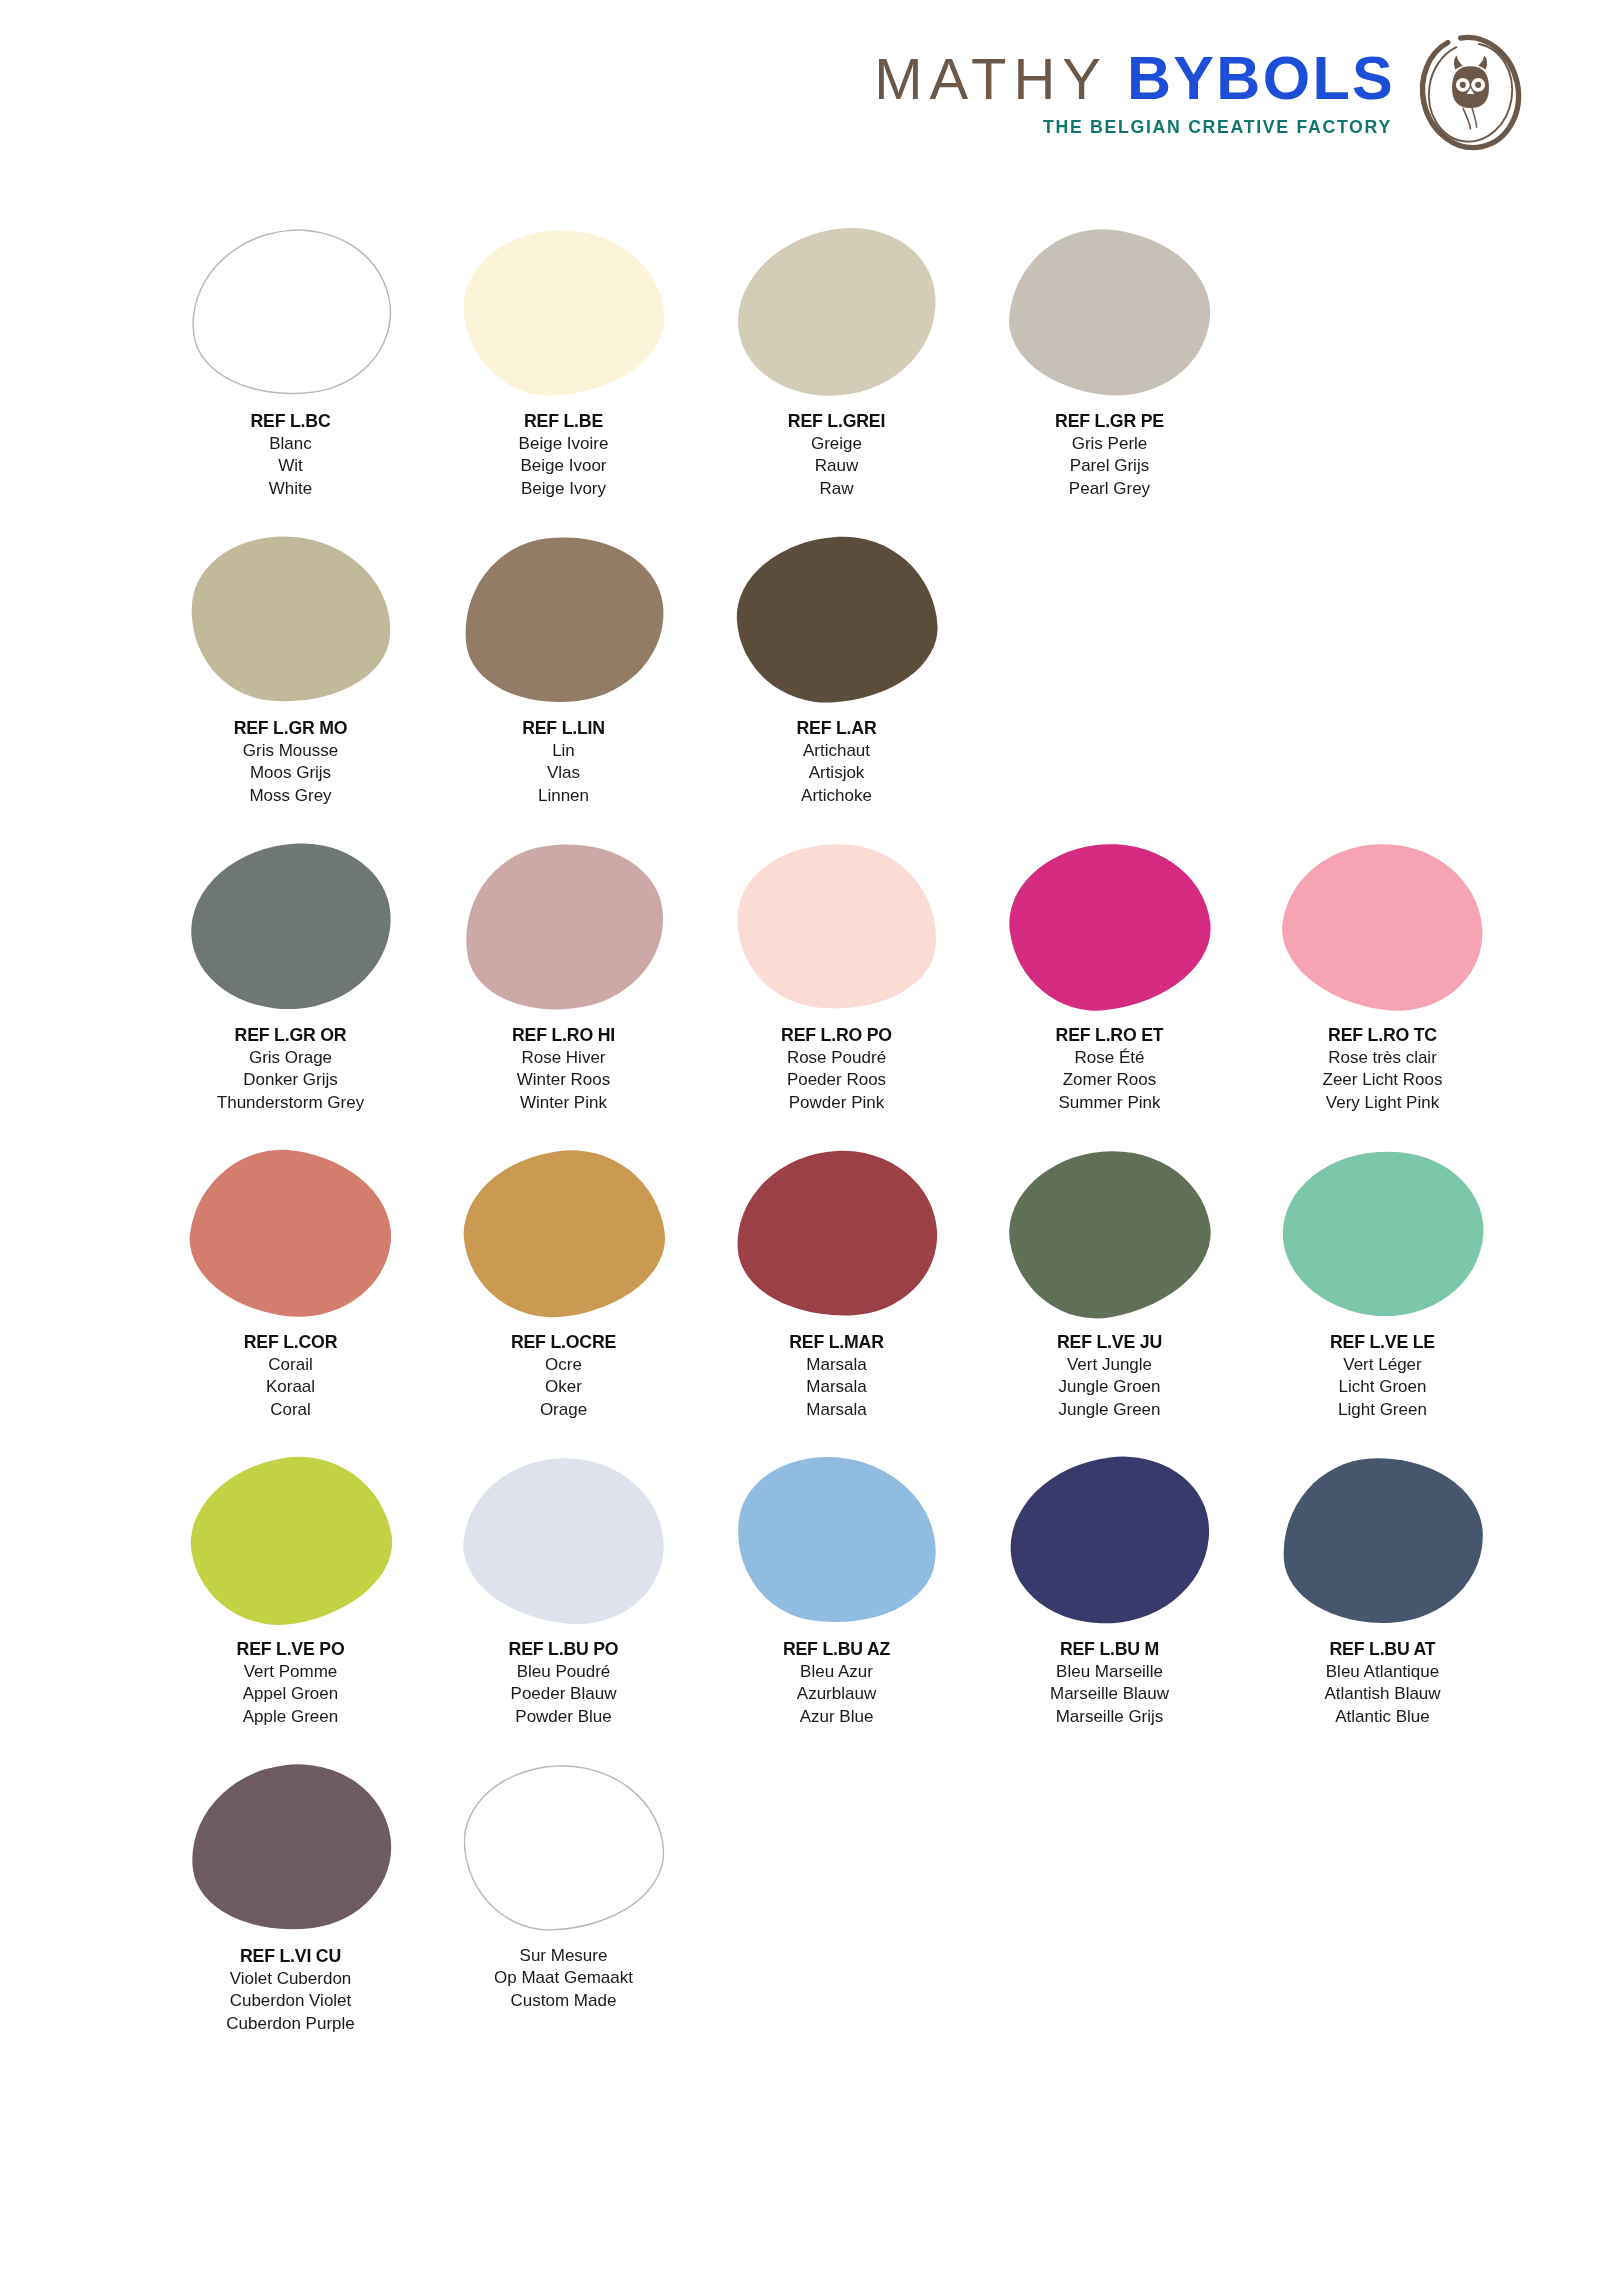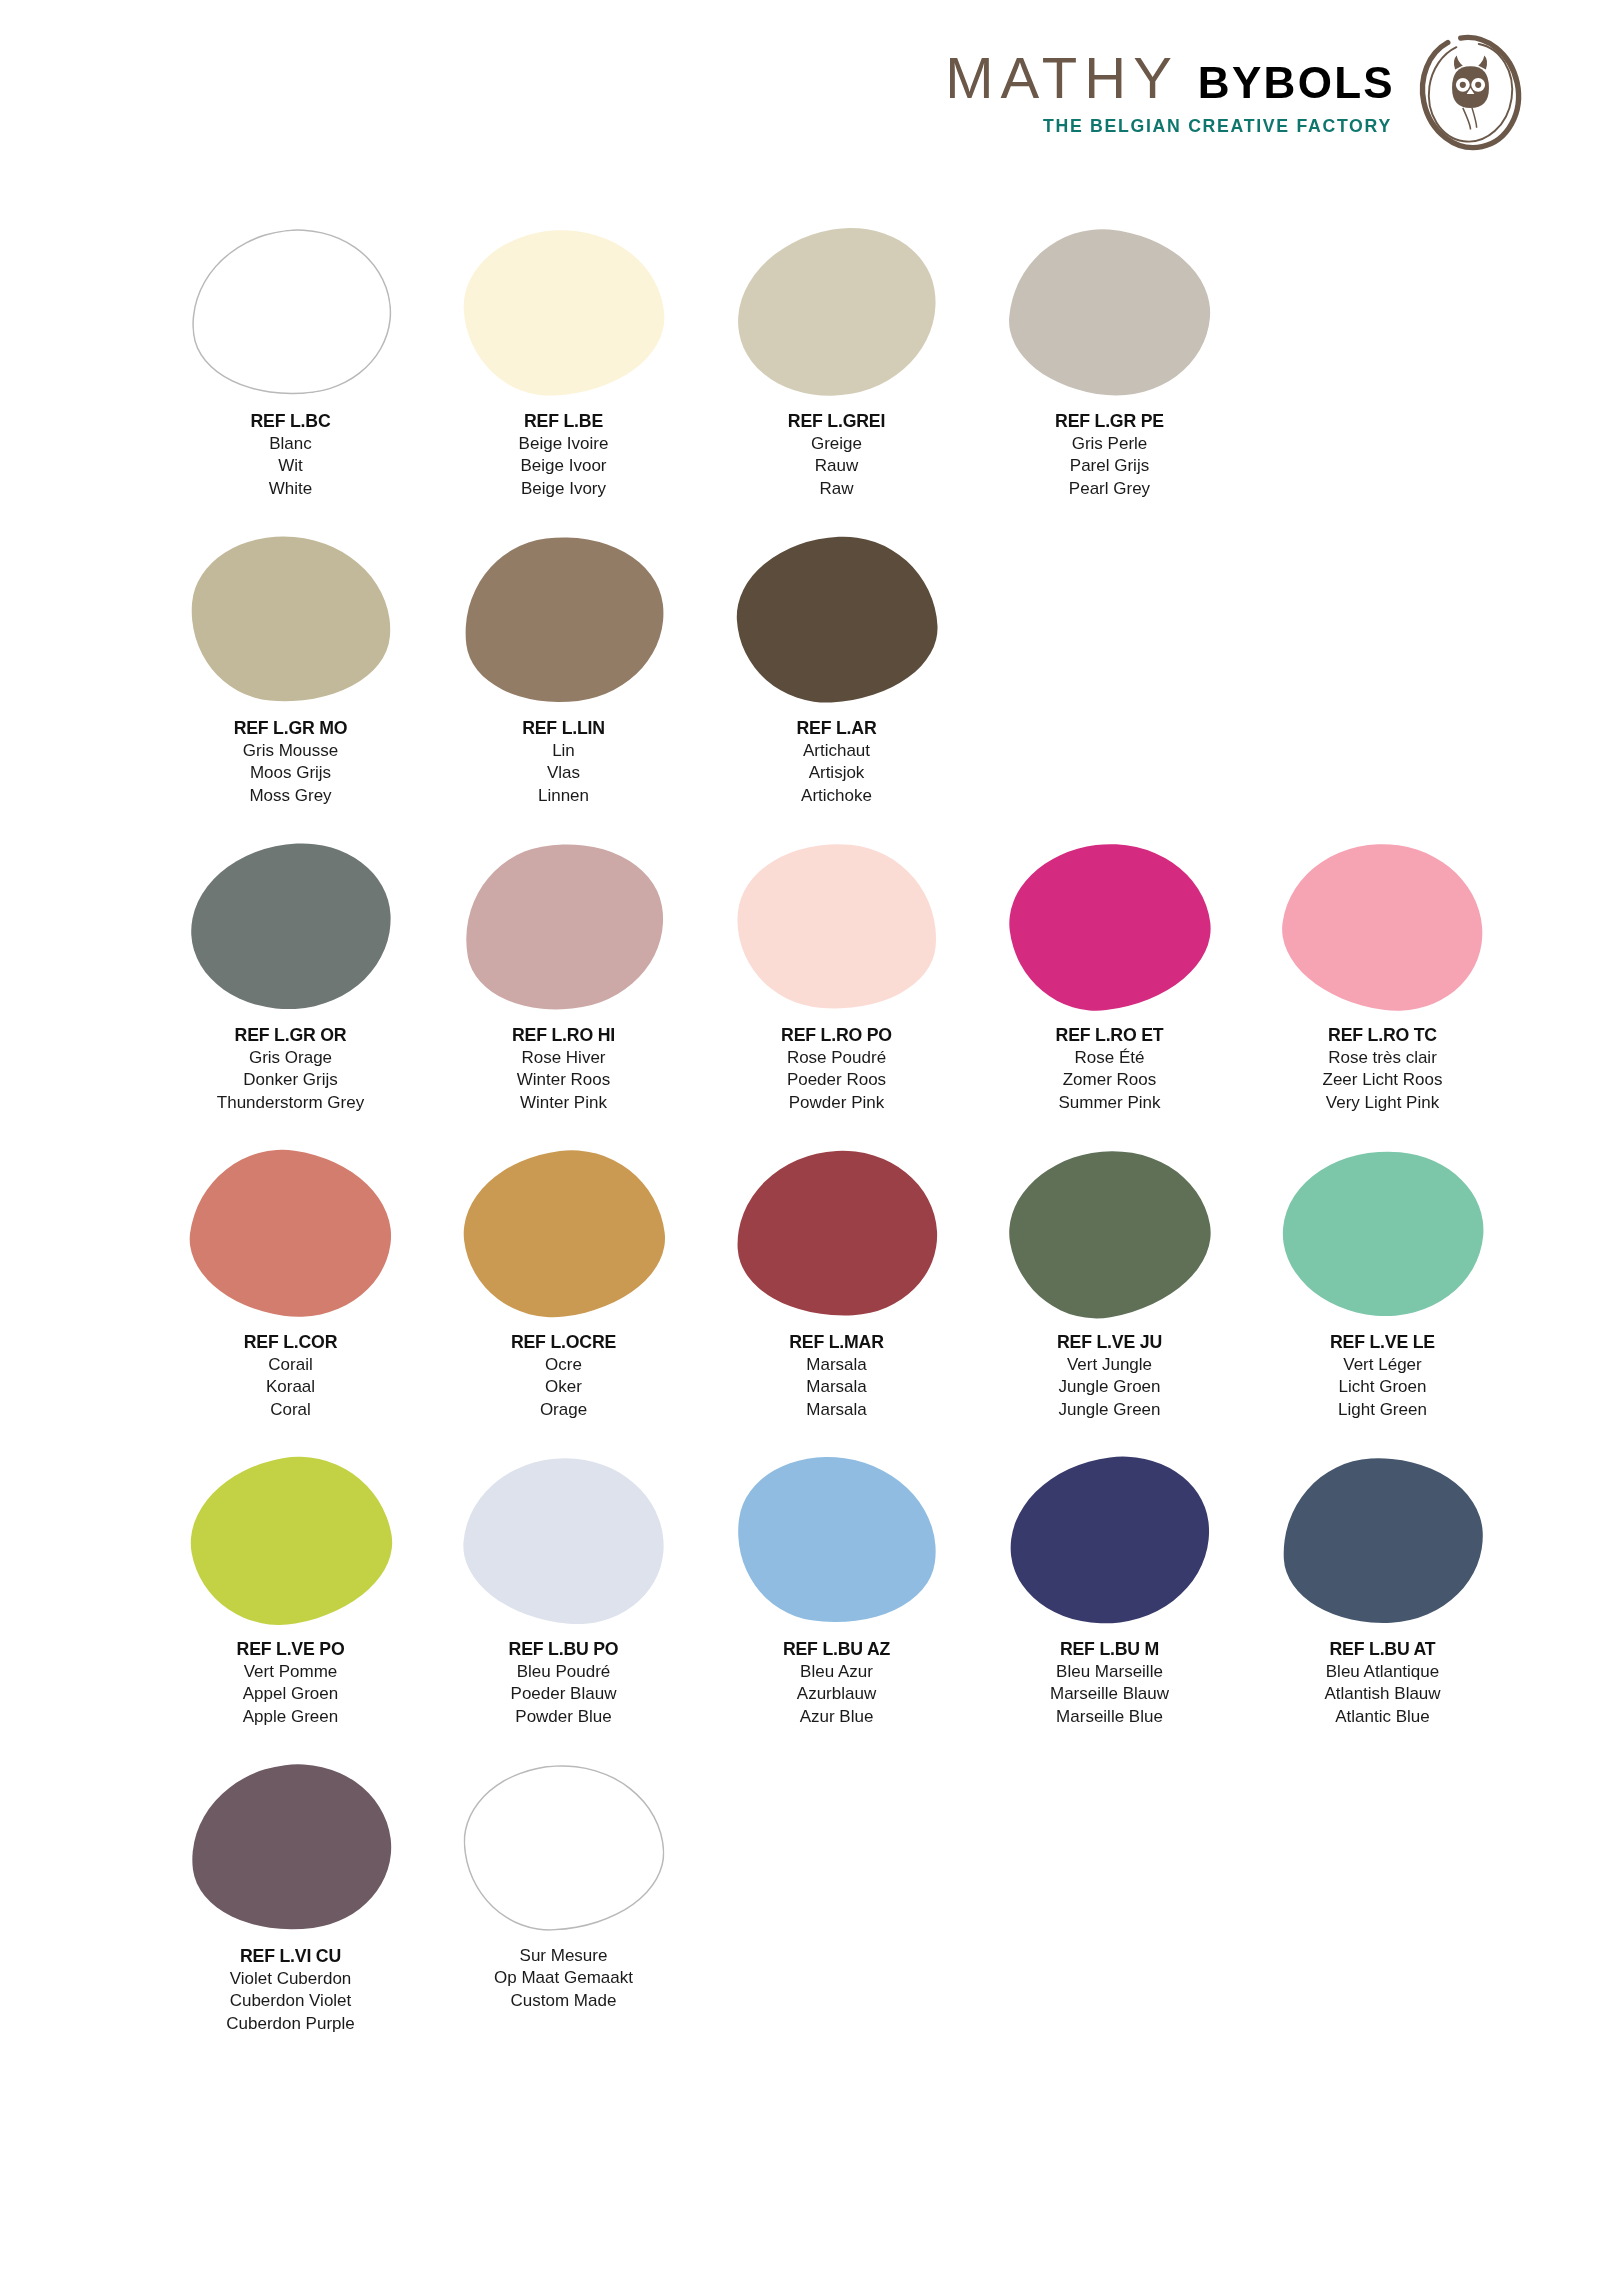--- a/index.html
+++ b/index.html
@@ -44,24 +44,24 @@
   }
   .logo-mathy {
     font-family: "Liberation Sans", sans-serif;
     font-size: 58px;
     font-weight: 300;
     letter-spacing: 7px;
     color: #6b5849;
   }
   .logo-bybols {
     font-family: "Liberation Sans", sans-serif;
-    font-size: 44px;
+    font-size: 61px;
     font-weight: 700;
     letter-spacing: 2.3px;
-    color: #000000;
+    color: #1d4ed8;
   }
   .logo-tagline {
     font-family: "Liberation Sans", sans-serif;
     font-size: 17.7px;
     font-weight: 700;
     letter-spacing: 1.7px;
     color: #0f766e;
     margin-top: 10.7px;
     margin-right: 3.1px;
   }
@@ -393,21 +393,21 @@
         </div>
       </div>
       <div class="cell">
         <div class="blob-wrap">
           <div class="blob" style="background: rgb(56, 58, 107); border-radius: 55% 45% 50% 50% / 52% 46% 54% 48%; transform: rotate(-7deg);"></div>
         </div>
         <div class="labels">
           <div class="ref">REF L.BU M</div>
           <div class="nm">Bleu Marseille</div>
           <div class="nm">Marseille Blauw</div>
-          <div class="nm">Marseille Blue</div>
+          <div class="nm">Marseille Grijs</div>
         </div>
       </div>
       <div class="cell">
         <div class="blob-wrap">
           <div class="blob" style="background: rgb(69, 86, 109); border-radius: 46% 54% 48% 52% / 58% 48% 52% 42%; transform: rotate(-3deg);"></div>
         </div>
         <div class="labels">
           <div class="ref">REF L.BU AT</div>
           <div class="nm">Bleu Atlantique</div>
           <div class="nm">Atlantish Blauw</div>

